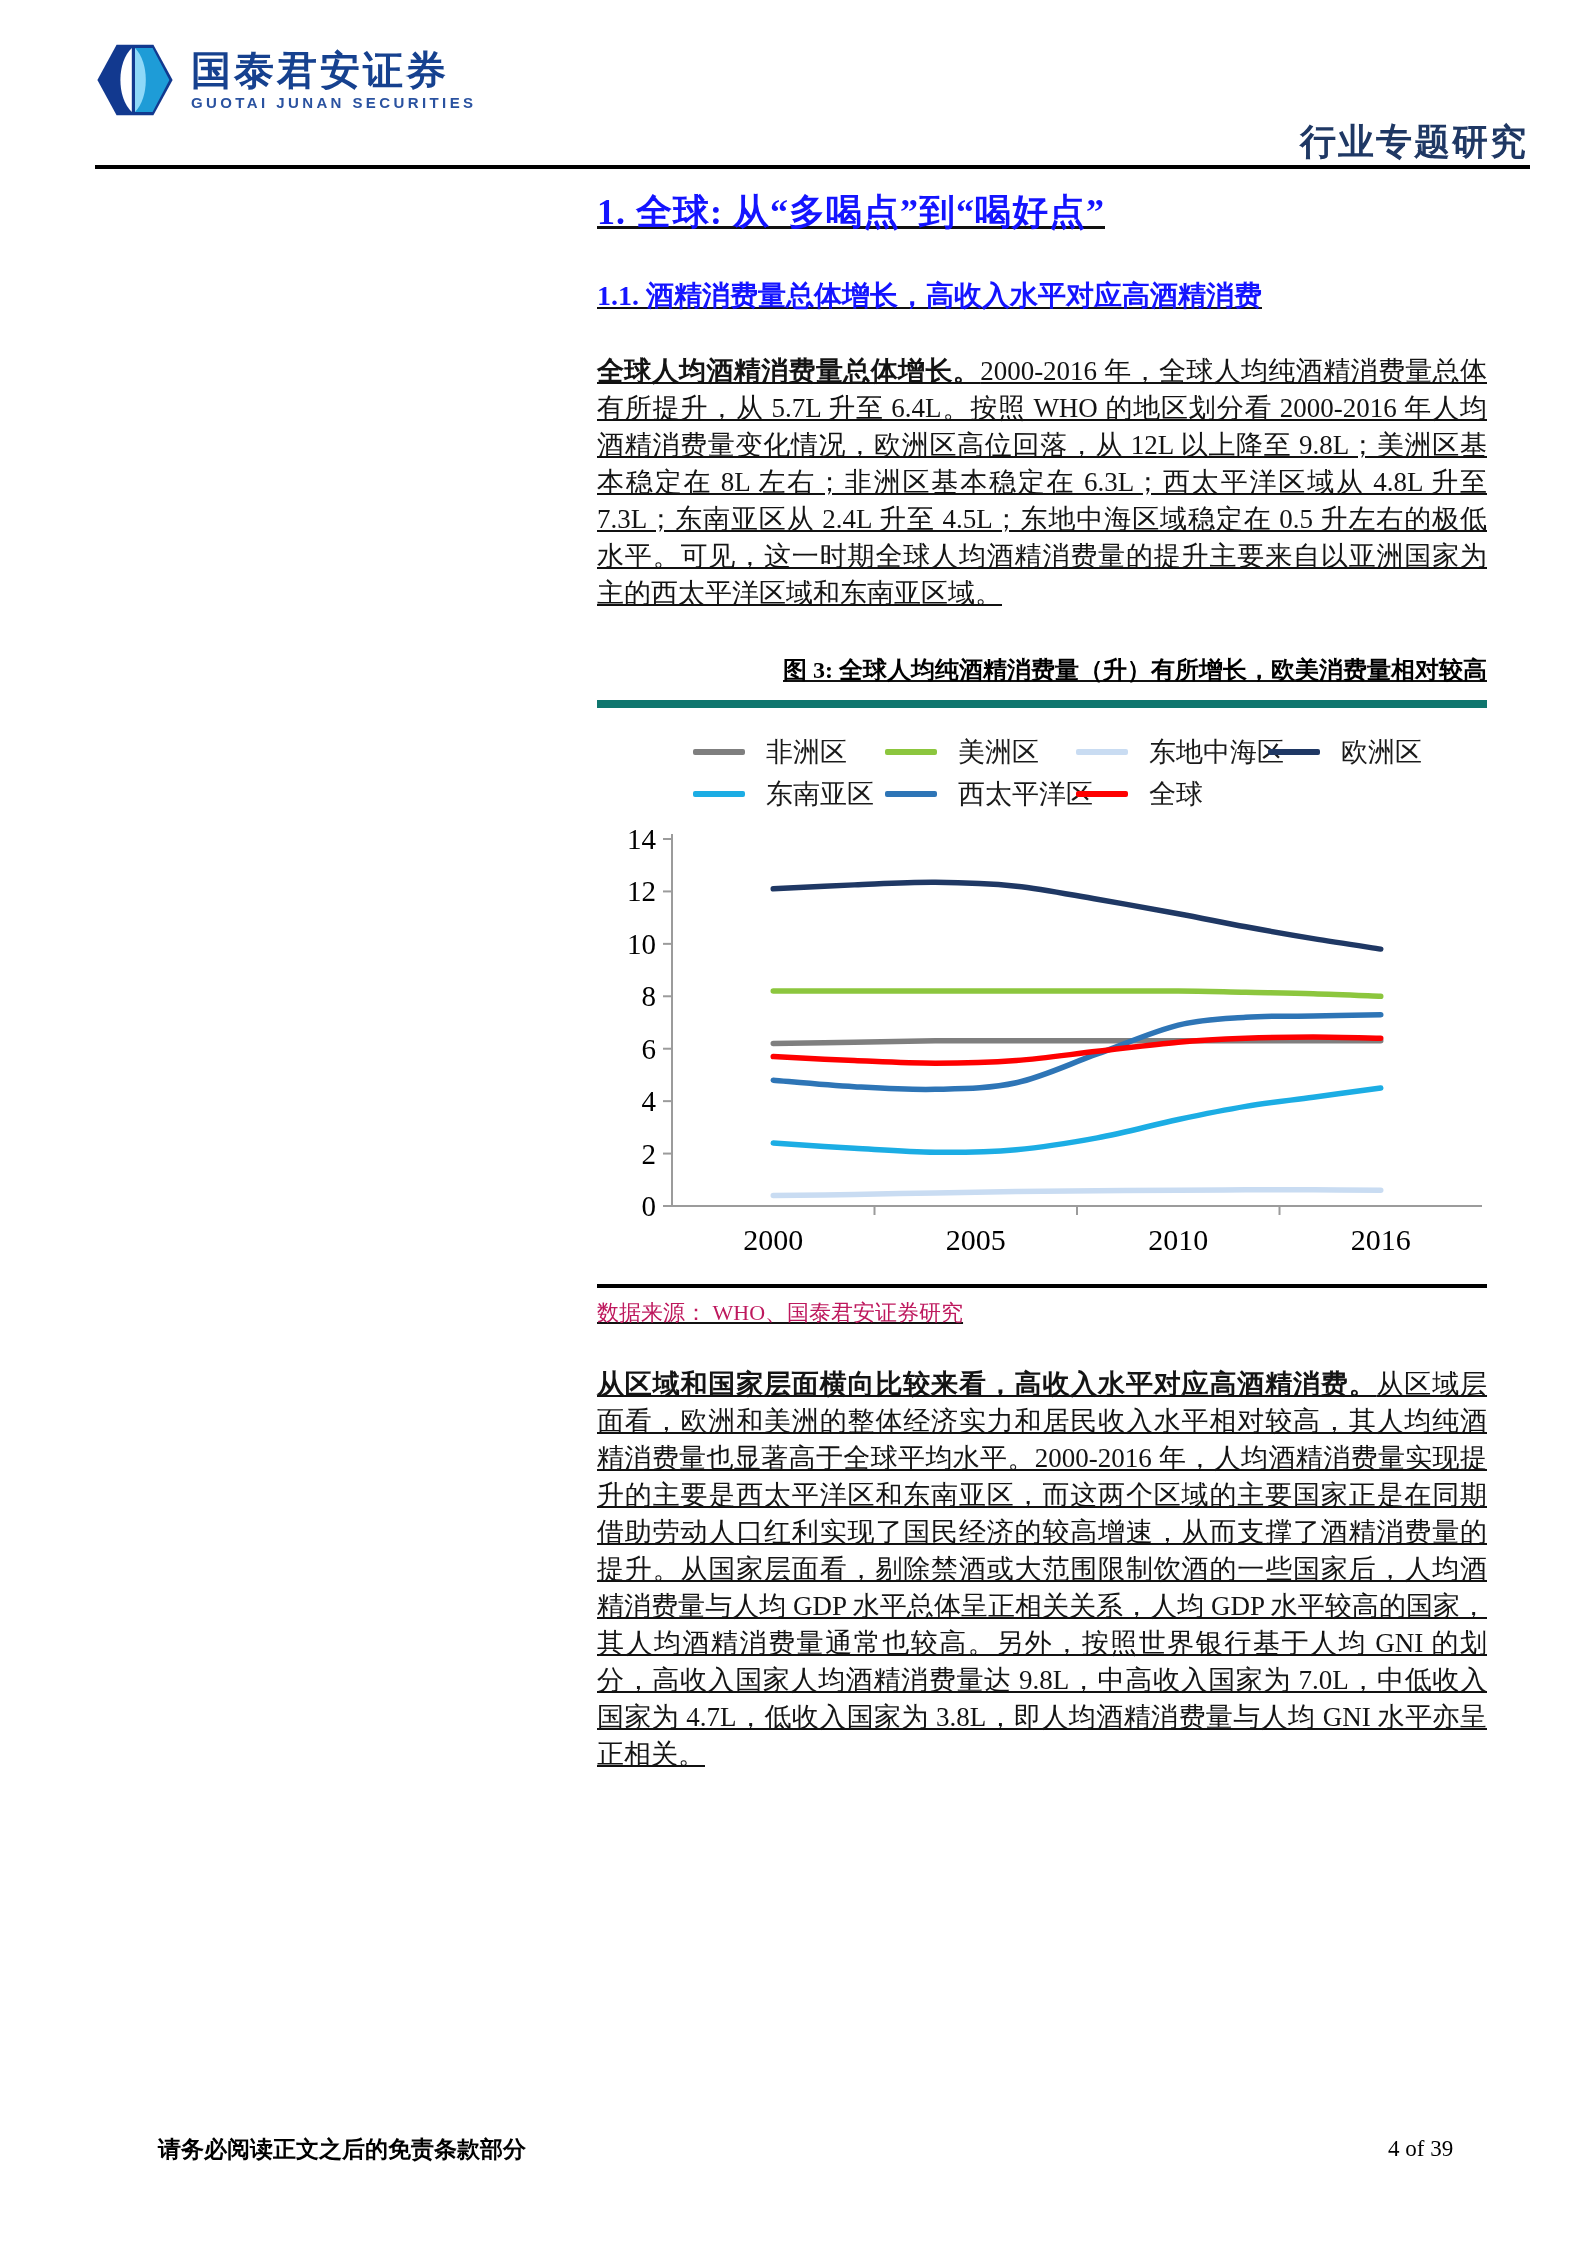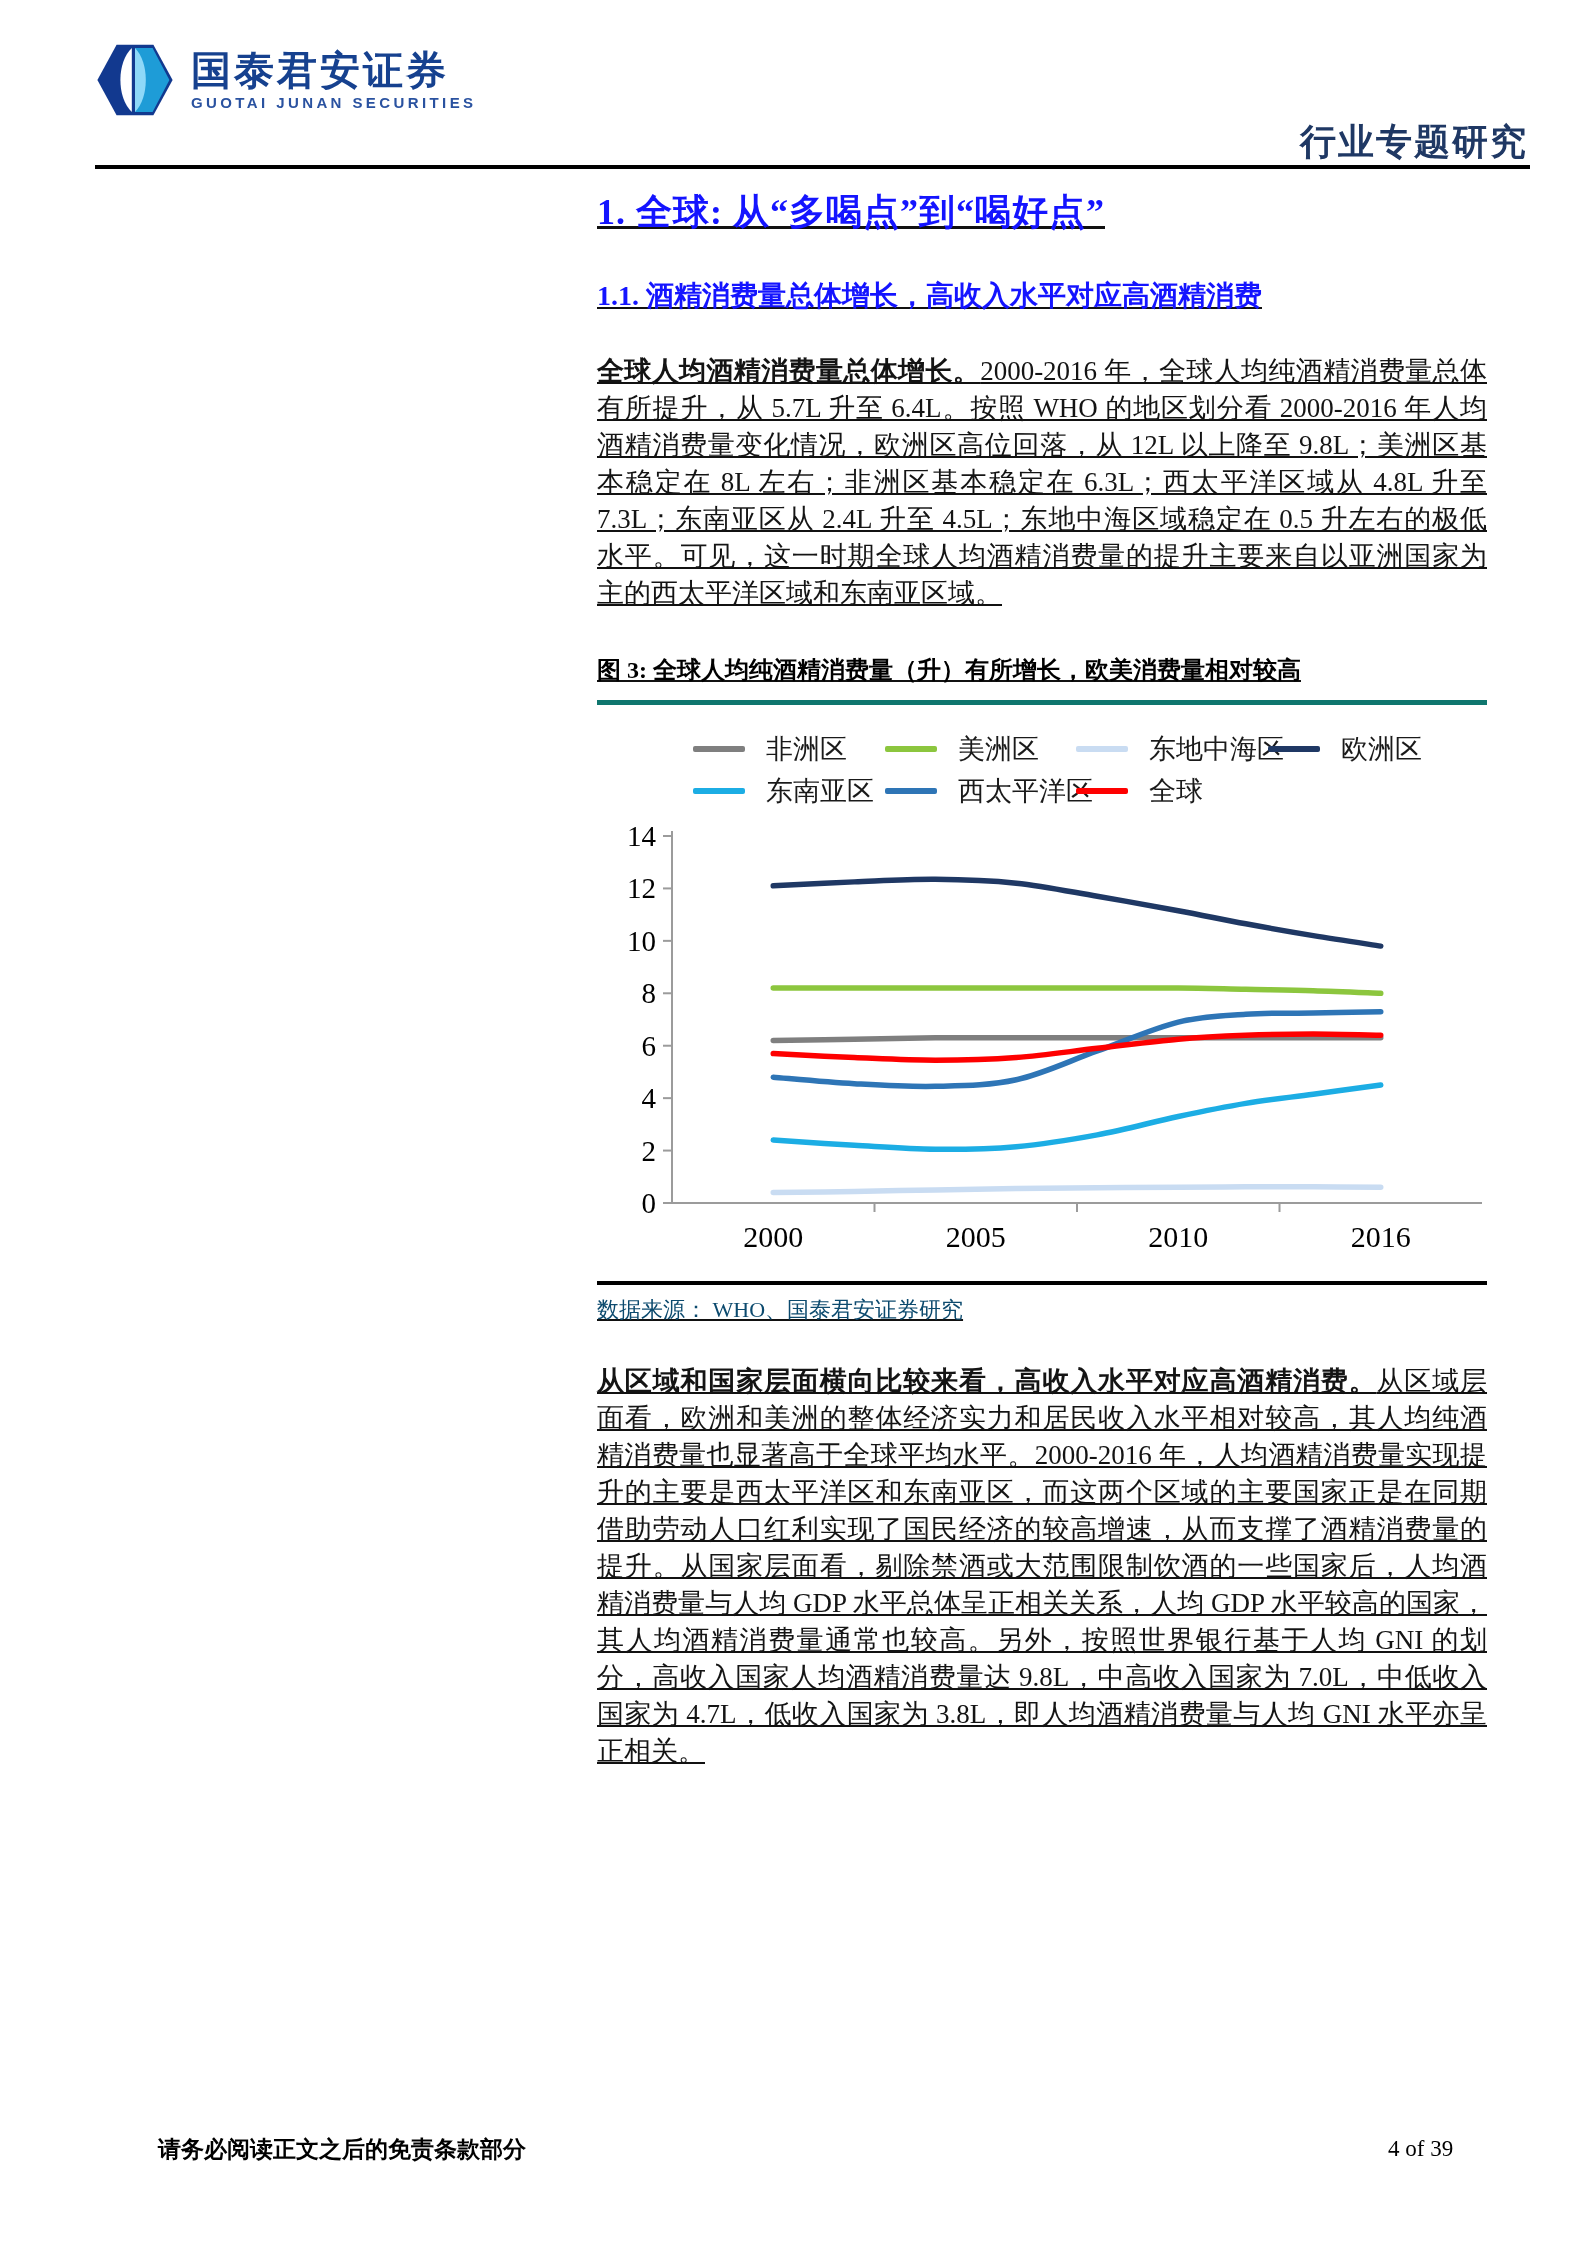--- a/index.html
+++ b/index.html
@@ -16,28 +16,28 @@
   .doc-type { position:absolute; right:58px; top:118px; font-size:36px; font-weight:bold; color:#1F3864; letter-spacing:2px; }
   .header-rule { position:absolute; left:95px; right:56px; top:165px; height:4px; background:#000000; }
   
   .main { position:absolute; left:597px; top:182px; width:890px;text-decoration:underline; }
   h1.sec-title { font-size:36px; font-weight:bold; color:#1414FF; letter-spacing:1px; margin-top:6px; }
   h2.sec-subtitle { font-size:28px; font-weight:bold; color:#1414FF; margin-top:40px; }
   p.body-para { font-size:27px; line-height:37px; text-align:justify; margin-top:38px; color:#141414; }
   p.body-para .lead { font-weight:bold; }
   
   figure { margin-top:42px; }
-  figcaption { font-size:24px; font-weight:bold; padding-bottom:14px; border-bottom:5px solid #0f766e; color:#000; }
+  figcaption { font-size:24px; font-weight:bold; padding-bottom:14px; border-bottom:8px solid #0f766e; color:#000;text-align:right; }
   .legend { position:relative; height:88px; margin-top:26px; }
   .legend-row { position:relative; height:42px; }
   .legend-item { position:absolute; top:0; display:flex; align-items:center; gap:9px; }
   .legend-swatch { display:inline-block; width:52px; height:6px; border-radius:2px; }
   .legend-label { font-size:27px; color:#1a1a1a; white-space:nowrap;margin-left:12px; }
   .chart-wrap { margin-top:2px; }
-  .fig-source { border-top:4px solid #000000; margin-top:6px; padding-top:10px; font-size:22px; color:#0c4a6e; }
+  .fig-source { border-top:4px solid #000000; margin-top:6px; padding-top:10px; font-size:22px; color:#be185d; }
   
   .footer-disclaimer { position:absolute; left:158px; top:2134px; font-size:23px; font-weight:bold; color:#000; }
   .footer-page { position:absolute; left:1388px; top:2136px; font-size:23px; color:#000; }
 </style>
 </head>
 <body>
 
 <div class="page">
 
   <div class="logo">

